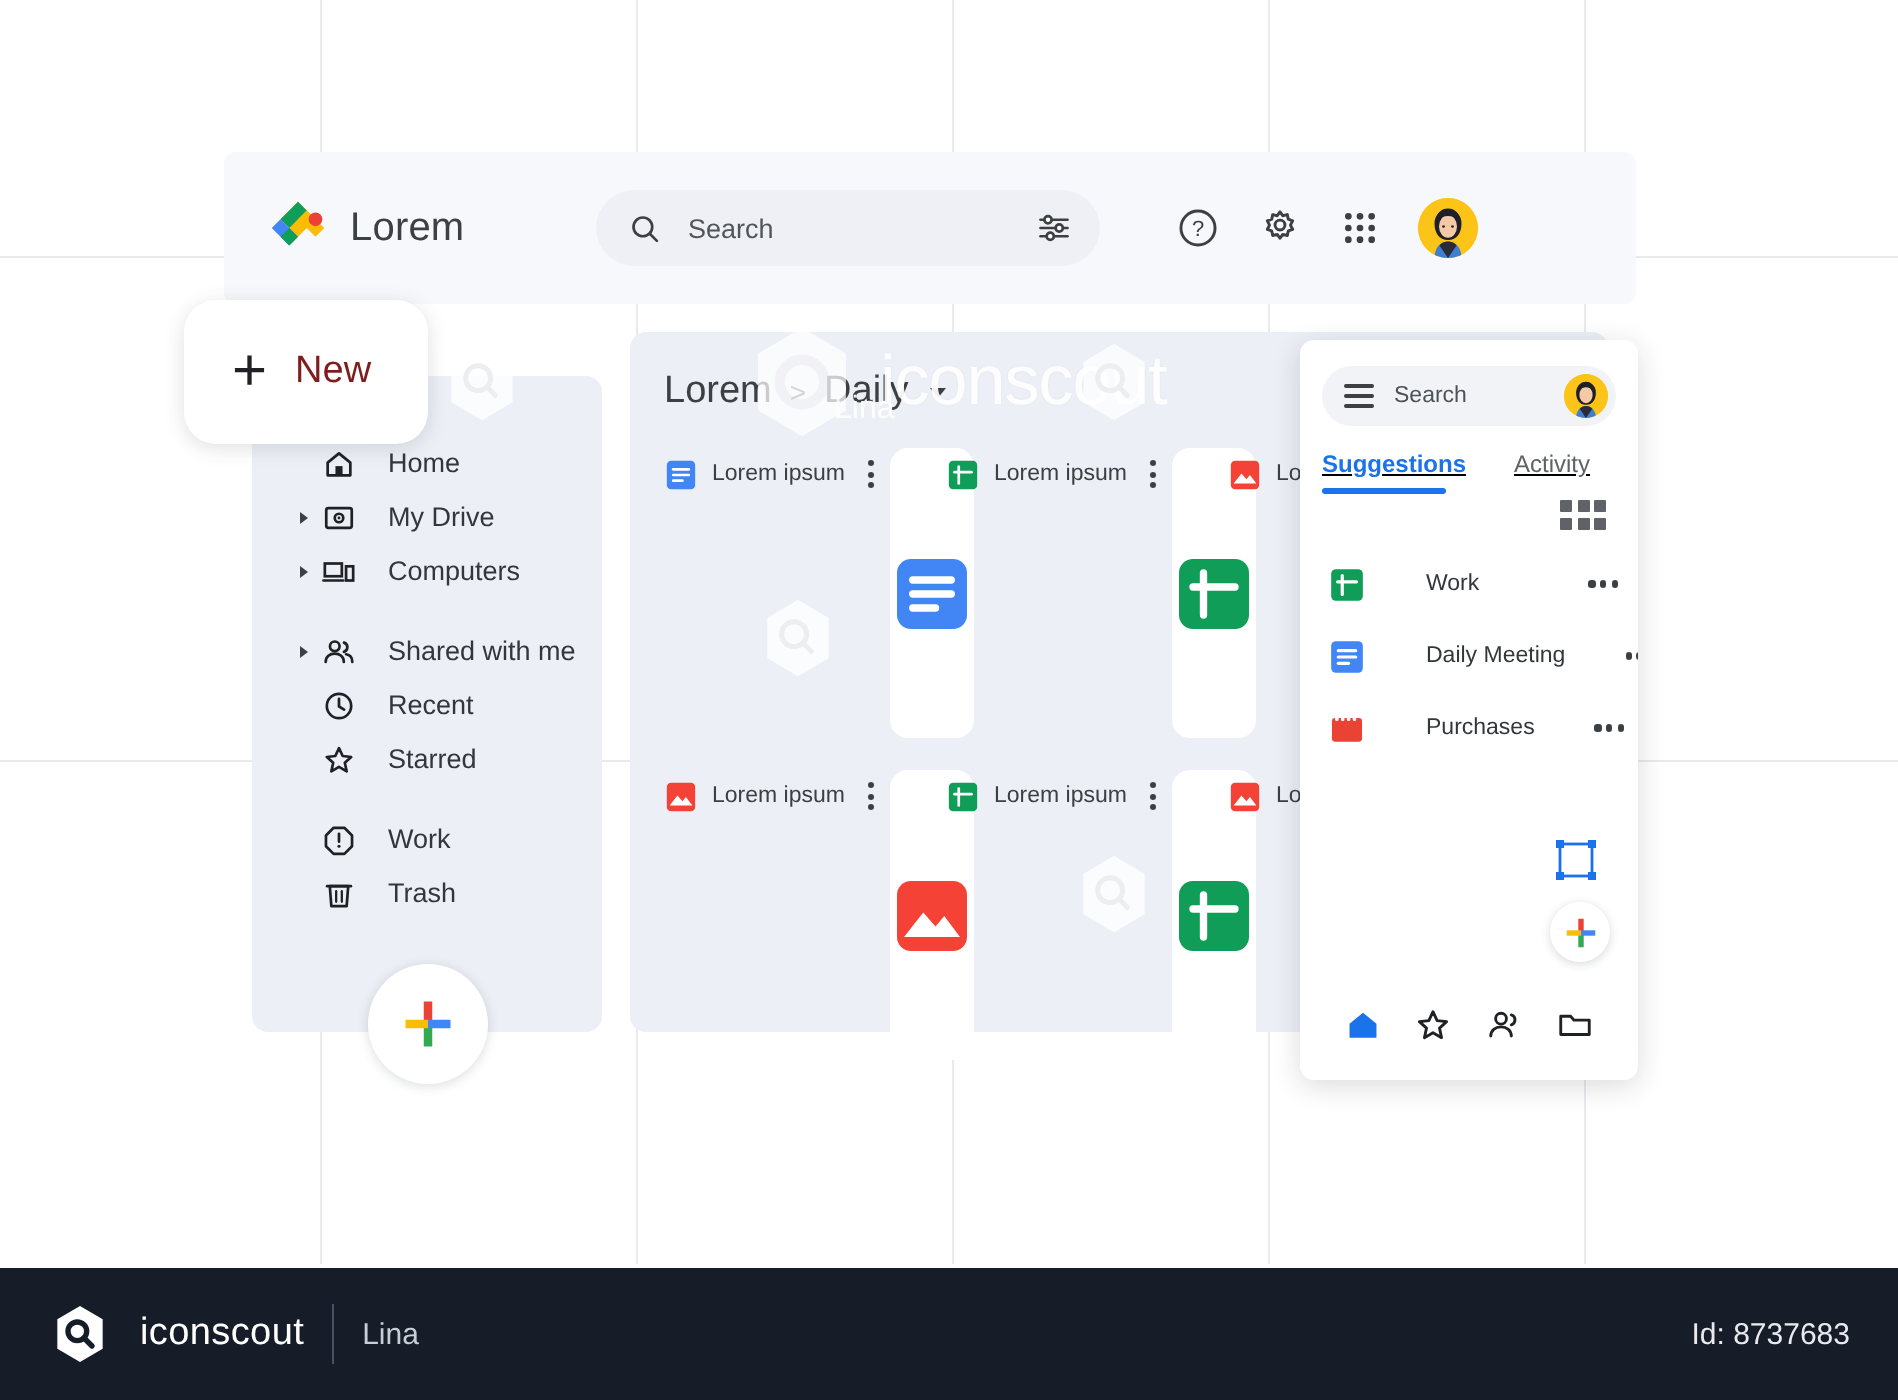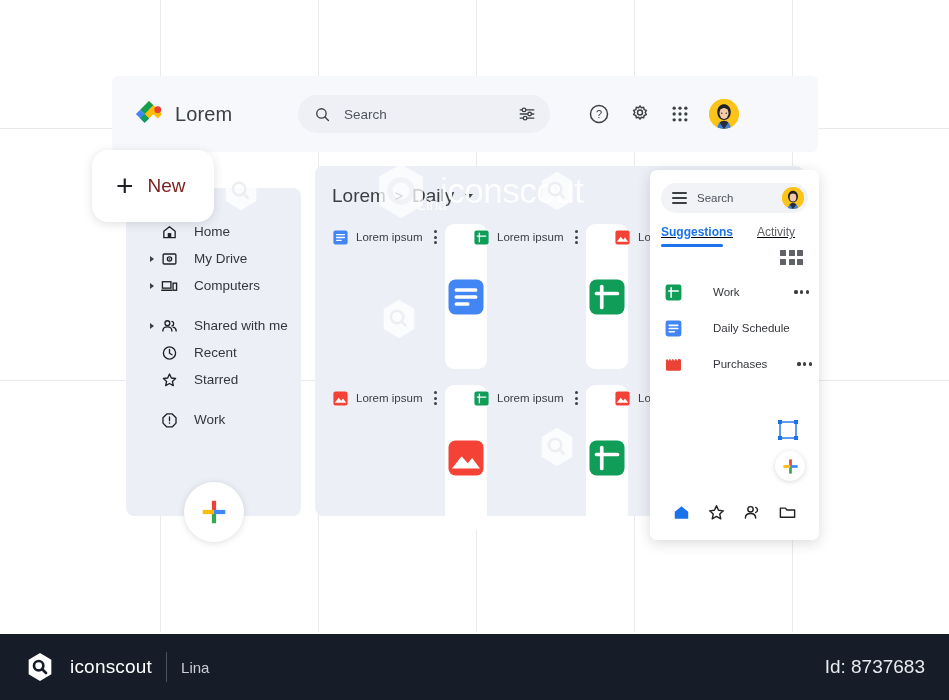--- a/index.html
+++ b/index.html
@@ -303,21 +303,21 @@
     width: 949px; height: 66px;
     background: #161c28;
     display: flex; align-items: center;
     padding: 0 24px;
   }
   #footer .fl { display: flex; align-items: center; gap: 14px; }
   #footer .fname { font-size: 19px; color: #ffffff; letter-spacing: .2px; }
   #footer .fdiv { width: 1px; height: 30px; background: #4a5160; }
   #footer .fauthor { font-size: 15px; color: #c9cdd6; }
   #footer .fid {
-    margin-left: auto; font-size: 19px; color: #e8eaee;
+    margin-left: auto; font-size: 15px; color: #e8eaee;
   }
 </style>
 </head>
 <body>
 
 <div id="canvas">
 
   <div class="vguide" style="left:160px"></div>
   <div class="vguide" style="left:318px"></div>
   <div class="vguide" style="left:476px"></div>
@@ -467,20 +467,29 @@
 
           <div class="navitem">
             <svg class="nicon" viewBox="0 0 24 24">
               <path d="M8.2 3.4h7.6l5.4 5.4v7.6l-5.4 5.4H8.2L2.8 16.4V8.8z" fill="none" stroke="#202124" stroke-width="1.9" stroke-linejoin="round"></path>
               <line x1="12" y1="7.6" x2="12" y2="13.2" stroke="#202124" stroke-width="1.9" stroke-linecap="round"></line>
               <circle cx="12" cy="16.4" r="1.1" fill="#202124"></circle>
             </svg>
             <span class="nlbl">Work</span>
           </div>
 
+          <div class="navitem">
+            <svg class="nicon" viewBox="0 0 24 24">
+              <path d="M5.5 6.5h13l-1.1 14H6.6z" fill="none" stroke="#202124" stroke-width="1.9" stroke-linejoin="round"></path>
+              <line x1="3.6" y1="6.5" x2="20.4" y2="6.5" stroke="#202124" stroke-width="1.9" stroke-linecap="round"></line>
+              <line x1="10" y1="10" x2="10" y2="17.5" stroke="#202124" stroke-width="1.6" stroke-linecap="round"></line>
+              <line x1="14" y1="10" x2="14" y2="17.5" stroke="#202124" stroke-width="1.6" stroke-linecap="round"></line>
+            </svg>
+            <span class="nlbl">Trash</span>
+          </div>
 
         </div>
 
         <div id="fab">
           <svg width="30" height="30" viewBox="0 0 24 24">
             <rect x="10.3" y="3" width="3.4" height="9" fill="#ea4335"></rect>
             <rect x="10.3" y="12" width="3.4" height="9" fill="#34a853"></rect>
             <rect x="3" y="10.3" width="9" height="3.4" fill="#fbbc05"></rect>
             <rect x="12" y="10.3" width="9" height="3.4" fill="#4285f4"></rect>
           </svg>
@@ -720,21 +729,21 @@
 
       <div class="pitem">
         <svg class="picon" viewBox="0 0 24 24">
           <rect x="2" y="2" width="20" height="20" rx="3" fill="#4285f4"></rect>
           <g stroke="#fff" stroke-width="2" stroke-linecap="round">
             <line x1="6.5" y1="8" x2="17.5" y2="8"></line>
             <line x1="6.5" y1="12" x2="17.5" y2="12"></line>
             <line x1="6.5" y1="16" x2="13" y2="16"></line>
           </g>
         </svg>
-        <span class="plbl">Daily Schedule</span>
+        <span class="plbl">Daily Meeting</span>
         <span class="pdots">
             <i></i>
             <i></i>
             <i></i>
           </span>
       </div>
 
       <div class="pitem">
         <svg class="picon" viewBox="0 0 24 24">
           <rect x="2.5" y="5" width="19" height="15" rx="2" fill="#ea4335"></rect>

